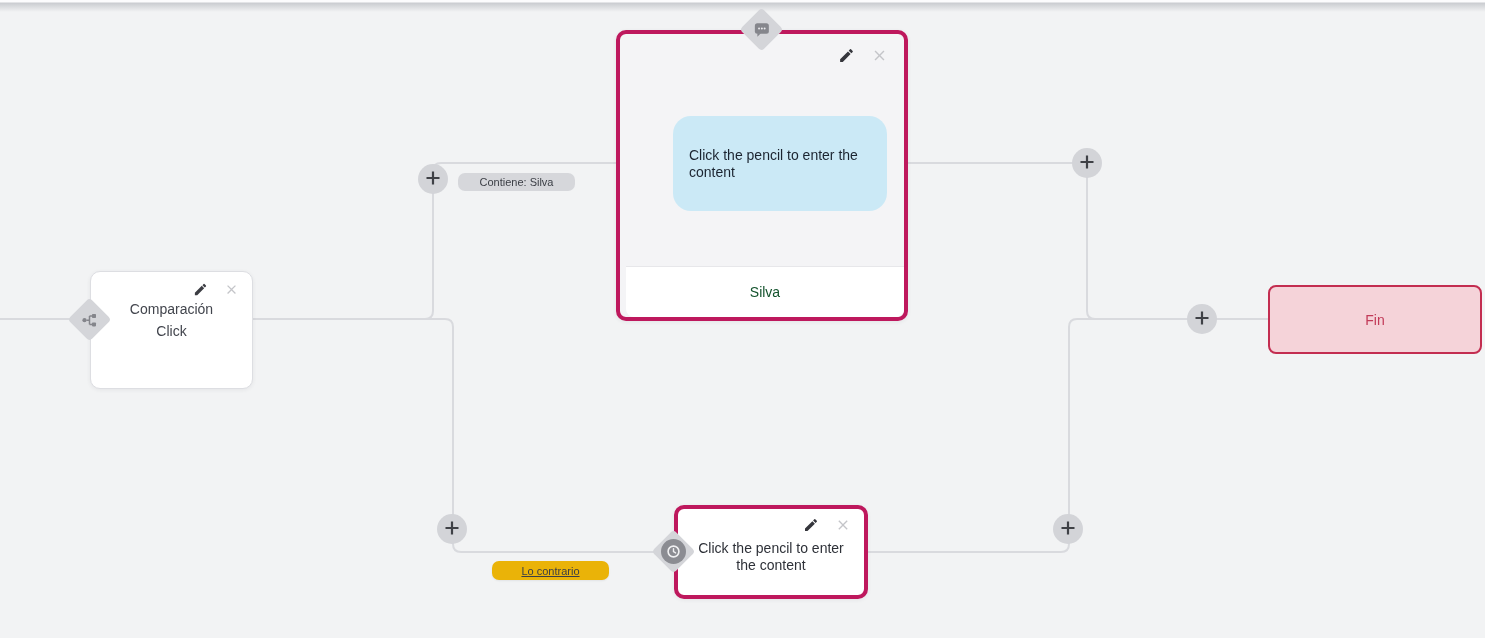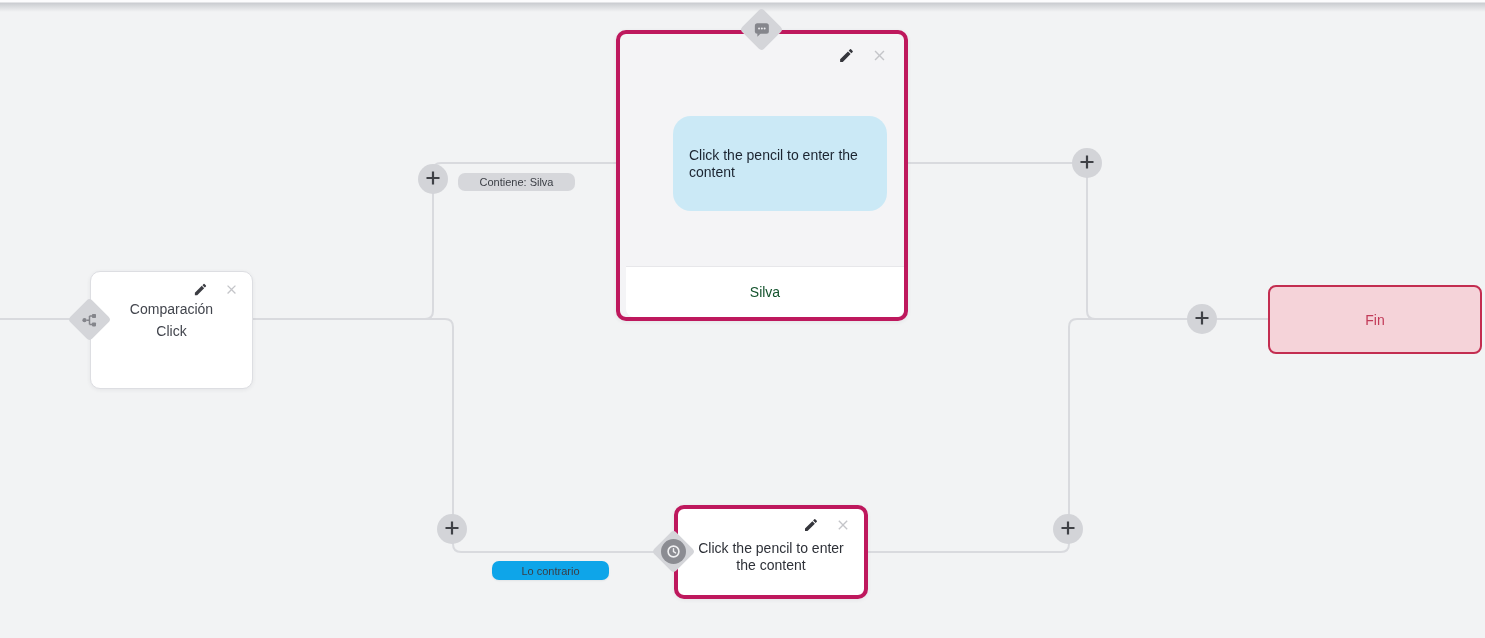--- a/index.html
+++ b/index.html
@@ -106,21 +106,21 @@
   
   .edge-label{
     position:absolute;
     font-size:11px;color:#3b3e45;
     border-radius:7px;
     display:flex;align-items:center;justify-content:center;
     cursor:pointer;
     margin-top:19px;
   }
   .edge-label.gray{background:#d6d7db;}
-  .edge-label.white{background:#0ea5e9;box-shadow:0 1px 2px rgba(40,45,60,.08);}
+  .edge-label.white{background:#eab308;box-shadow:0 1px 2px rgba(40,45,60,.08);text-decoration:underline;}
 </style>
 </head>
 <body>
 
 <div class="canvas">
 
   <div class="top-shadow"></div>
 
   <svg class="wires" width="1485" height="638">
     <path d="M 0 319 H 72"></path>

